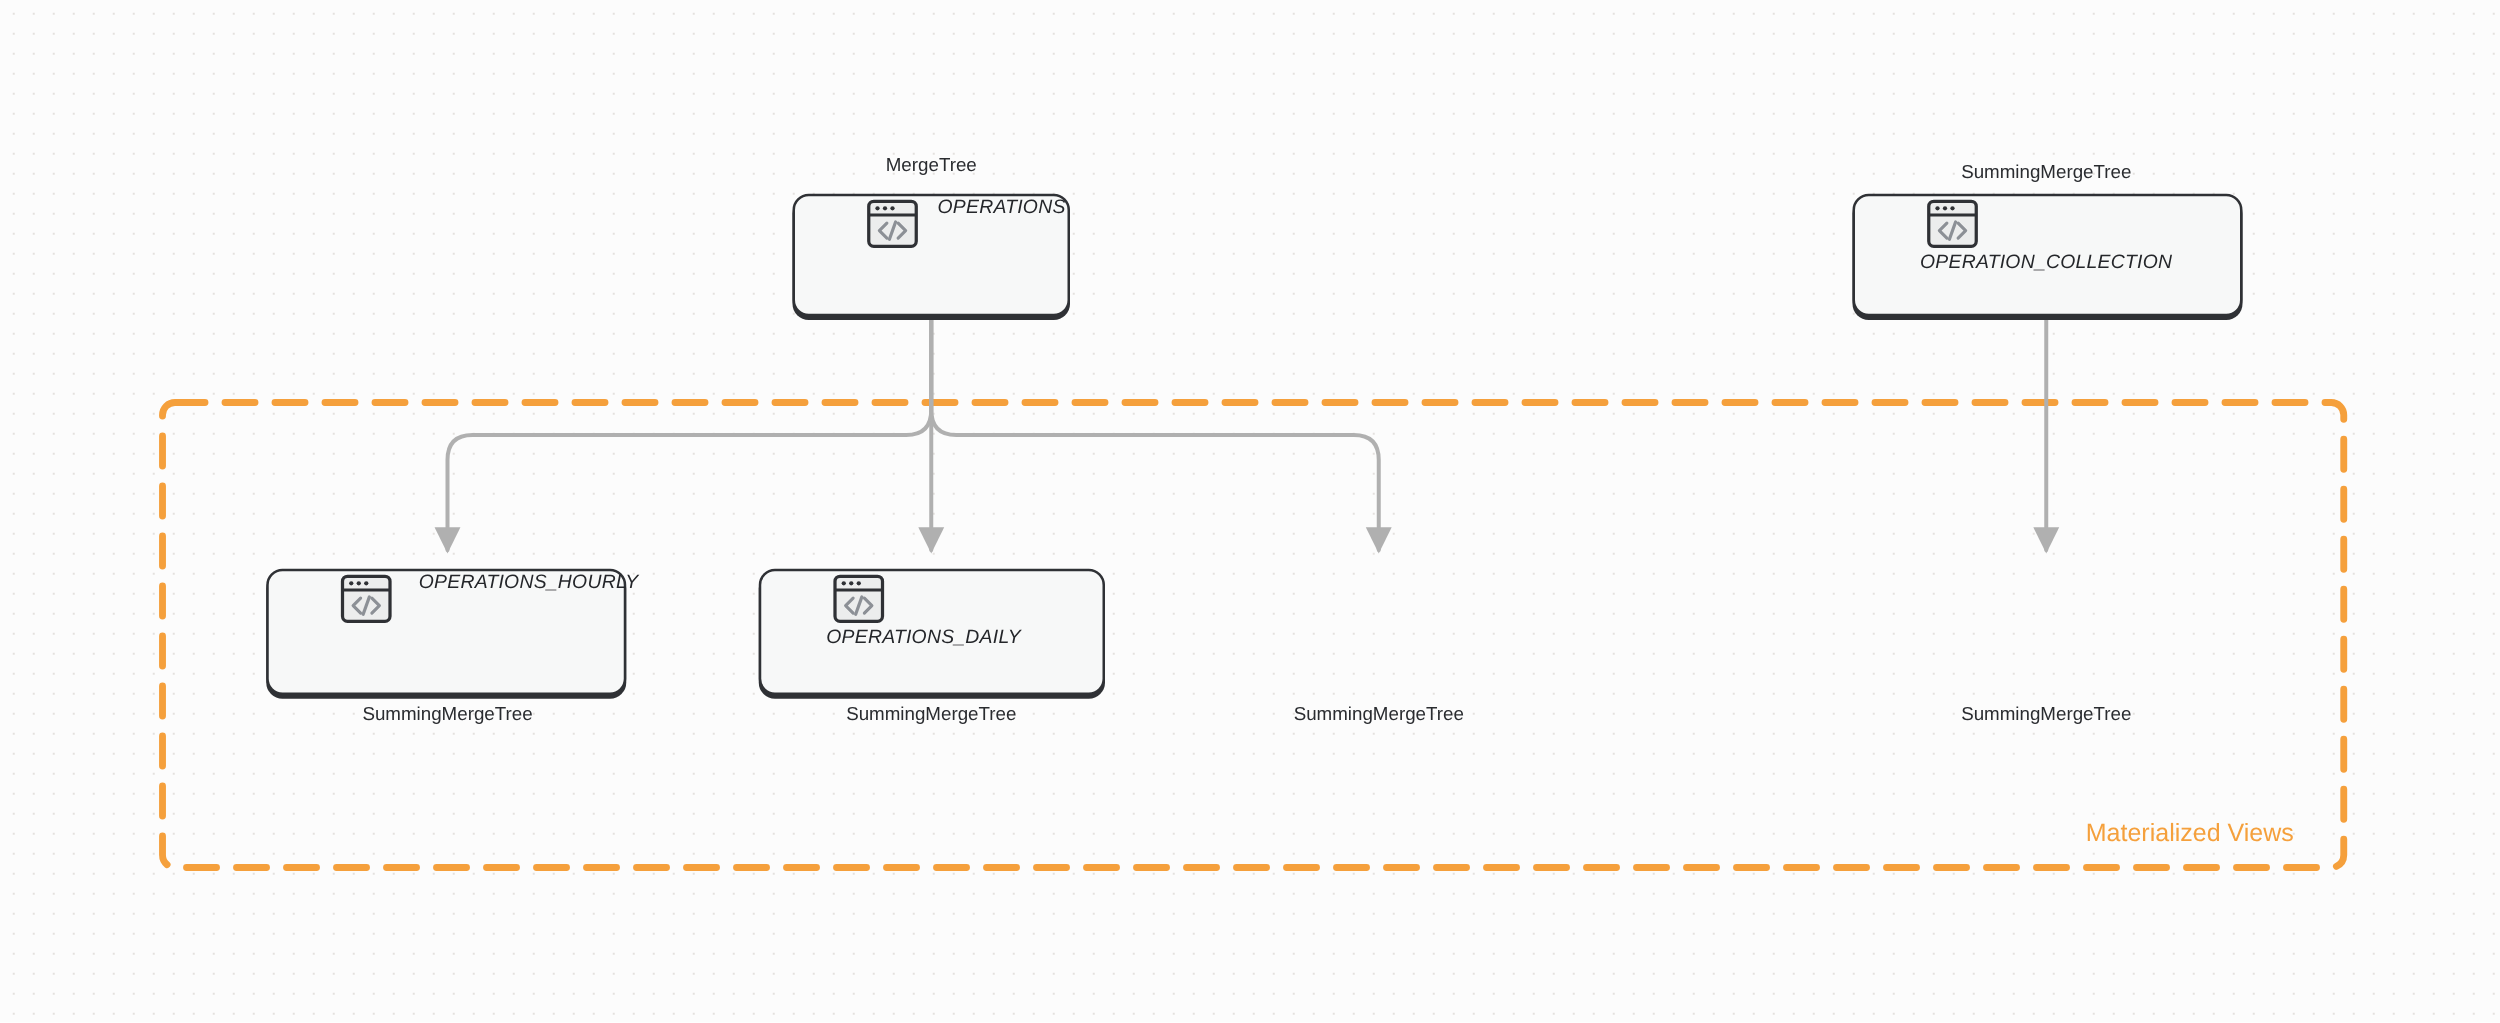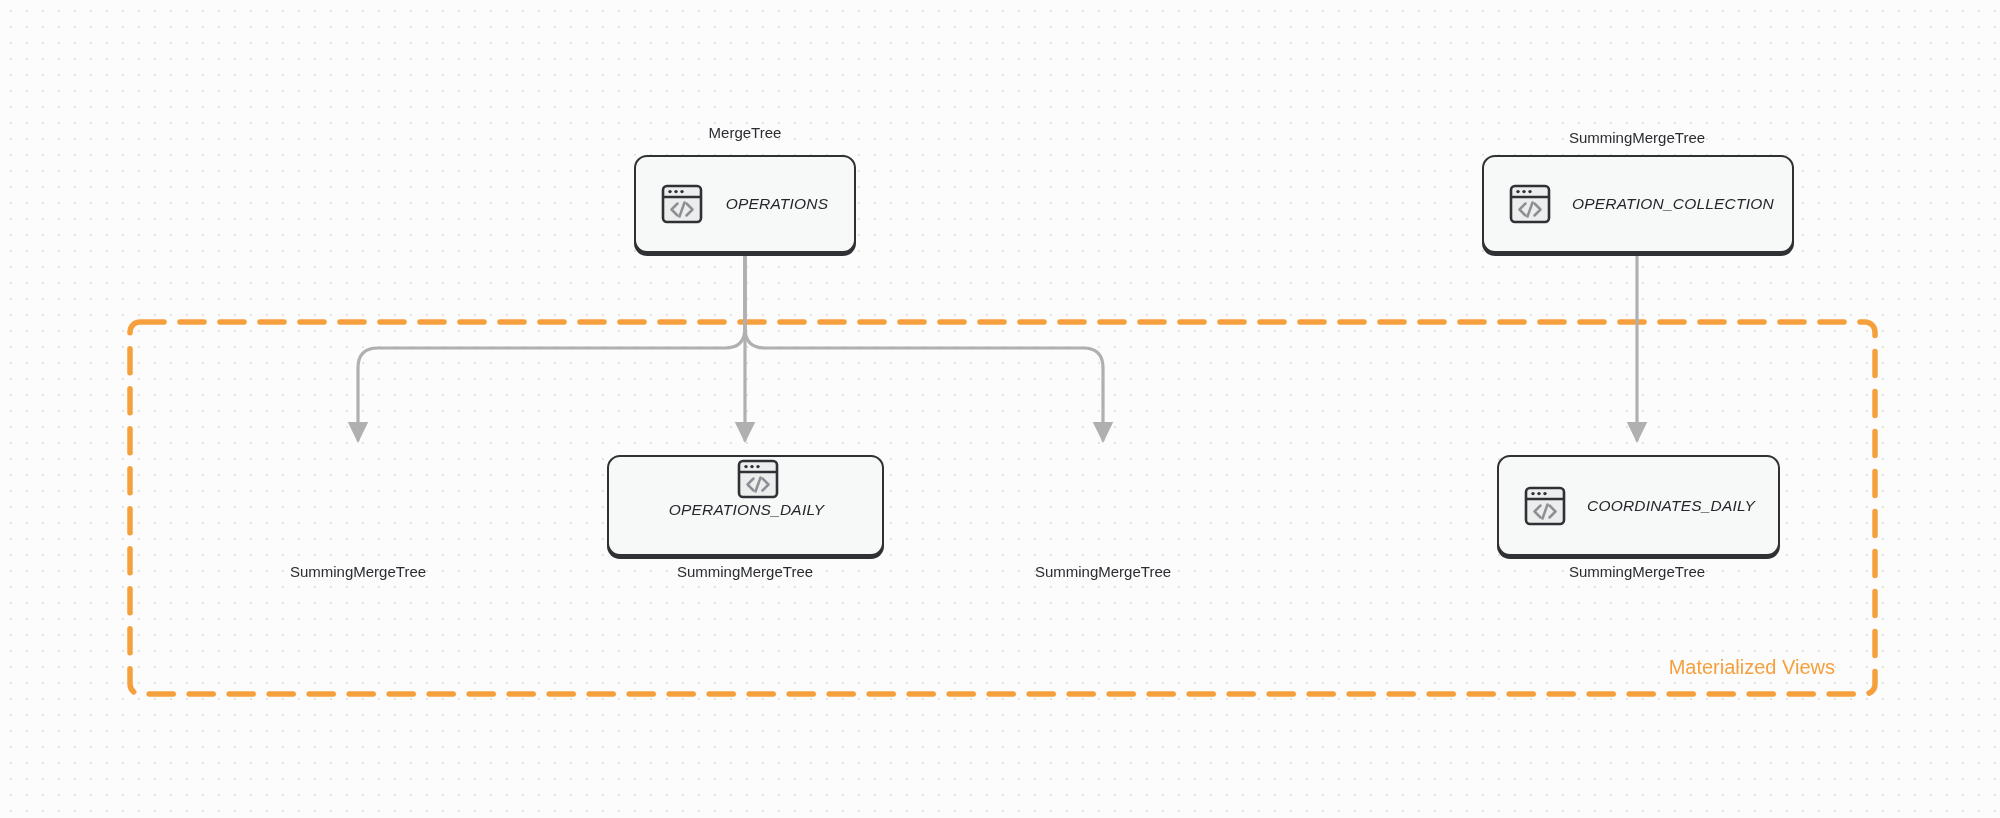--- a/index.html
+++ b/index.html
@@ -34,25 +34,26 @@
   }
   #group-layer { z-index: 1; }
   #edge-layer  { z-index: 2; }
 
   
   .node {
     position: absolute;
     z-index: 3;
     box-sizing: border-box;
     display: flex;
-    align-items: center;
+    align-items: flex-start;
     background: #f7f8f8;
     border: 2.5px solid #2f3135;
     border-radius: 13px;
     box-shadow: 0 3px 0 0 #2f3135;
+    padding-left: 32px;
   }
   .node-icon {
     flex: 0 0 auto;
     margin-left: 24px;
     width: 44px;
     height: 44px;
   }
   .node-label {
     flex: 1 1 auto;
     margin: 0 18px 0 20px;
@@ -126,69 +127,69 @@
         <circle cx="16" cy="9.6" r="1.7" fill="#2f3135"></circle>
         <circle cx="22" cy="9.6" r="1.7" fill="#2f3135"></circle>
         <path d="M 17.5 21.5 L 11.5 27.5 L 17.5 33.5" fill="none" stroke="#8c9096" stroke-width="2.5" stroke-linecap="round" stroke-linejoin="round"></path>
         <path d="M 26.5 21.5 L 32.5 27.5 L 26.5 33.5" fill="none" stroke="#8c9096" stroke-width="2.5" stroke-linecap="round" stroke-linejoin="round"></path>
         <line x1="24.5" y1="20.5" x2="19.5" y2="34.5" stroke="#8c9096" stroke-width="2.5" stroke-linecap="round"></line>
       </svg>
     </span>
     <span class="node-label center">OPERATIONS</span>
   </div>
 
-  <div class="node" style="left:1482px; top:155px; width:312px; height:98px;">
+  <div class="node" style="left:1482px; top:155px; width:312px; height:98px;flex-direction:column;">
     <span class="node-icon">
       <svg viewBox="0 0 44 44" xmlns="http://www.w3.org/2000/svg">
         <rect x="3" y="4" width="38" height="36" rx="4" ry="4" fill="#eceded" stroke="#2f3135" stroke-width="2.6"></rect>
         <line x1="3" y1="15" x2="41" y2="15" stroke="#2f3135" stroke-width="2.4"></line>
         <circle cx="10" cy="9.6" r="1.7" fill="#2f3135"></circle>
         <circle cx="16" cy="9.6" r="1.7" fill="#2f3135"></circle>
         <circle cx="22" cy="9.6" r="1.7" fill="#2f3135"></circle>
         <path d="M 17.5 21.5 L 11.5 27.5 L 17.5 33.5" fill="none" stroke="#8c9096" stroke-width="2.5" stroke-linecap="round" stroke-linejoin="round"></path>
         <path d="M 26.5 21.5 L 32.5 27.5 L 26.5 33.5" fill="none" stroke="#8c9096" stroke-width="2.5" stroke-linecap="round" stroke-linejoin="round"></path>
         <line x1="24.5" y1="20.5" x2="19.5" y2="34.5" stroke="#8c9096" stroke-width="2.5" stroke-linecap="round"></line>
       </svg>
     </span>
     <span class="node-label">OPERATION_COLLECTION</span>
   </div>
 
+  <div class="node" style="left:213px; top:455px; width:288px; height:101px;">
+    <span class="node-icon">
+      <svg viewBox="0 0 44 44" xmlns="http://www.w3.org/2000/svg">
+        <rect x="3" y="4" width="38" height="36" rx="4" ry="4" fill="#eceded" stroke="#2f3135" stroke-width="2.6"></rect>
+        <line x1="3" y1="15" x2="41" y2="15" stroke="#2f3135" stroke-width="2.4"></line>
+        <circle cx="10" cy="9.6" r="1.7" fill="#2f3135"></circle>
+        <circle cx="16" cy="9.6" r="1.7" fill="#2f3135"></circle>
+        <circle cx="22" cy="9.6" r="1.7" fill="#2f3135"></circle>
+        <path d="M 17.5 21.5 L 11.5 27.5 L 17.5 33.5" fill="none" stroke="#8c9096" stroke-width="2.5" stroke-linecap="round" stroke-linejoin="round"></path>
+        <path d="M 26.5 21.5 L 32.5 27.5 L 26.5 33.5" fill="none" stroke="#8c9096" stroke-width="2.5" stroke-linecap="round" stroke-linejoin="round"></path>
+        <line x1="24.5" y1="20.5" x2="19.5" y2="34.5" stroke="#8c9096" stroke-width="2.5" stroke-linecap="round"></line>
+      </svg>
+    </span>
+    <span class="node-label">OPERATIONS_HOURLY</span>
+  </div>
 
   <div class="node" style="left:607px; top:455px; width:277px; height:101px;flex-direction:column;">
     <span class="node-icon">
       <svg viewBox="0 0 44 44" xmlns="http://www.w3.org/2000/svg">
         <rect x="3" y="4" width="38" height="36" rx="4" ry="4" fill="#eceded" stroke="#2f3135" stroke-width="2.6"></rect>
         <line x1="3" y1="15" x2="41" y2="15" stroke="#2f3135" stroke-width="2.4"></line>
         <circle cx="10" cy="9.6" r="1.7" fill="#2f3135"></circle>
         <circle cx="16" cy="9.6" r="1.7" fill="#2f3135"></circle>
         <circle cx="22" cy="9.6" r="1.7" fill="#2f3135"></circle>
         <path d="M 17.5 21.5 L 11.5 27.5 L 17.5 33.5" fill="none" stroke="#8c9096" stroke-width="2.5" stroke-linecap="round" stroke-linejoin="round"></path>
         <path d="M 26.5 21.5 L 32.5 27.5 L 26.5 33.5" fill="none" stroke="#8c9096" stroke-width="2.5" stroke-linecap="round" stroke-linejoin="round"></path>
         <line x1="24.5" y1="20.5" x2="19.5" y2="34.5" stroke="#8c9096" stroke-width="2.5" stroke-linecap="round"></line>
       </svg>
     </span>
     <span class="node-label">OPERATIONS_DAILY</span>
   </div>
 
 
-  <div class="node" style="left:1497px; top:455px; width:283px; height:101px;">
-    <span class="node-icon">
-      <svg viewBox="0 0 44 44" xmlns="http://www.w3.org/2000/svg">
-        <rect x="3" y="4" width="38" height="36" rx="4" ry="4" fill="#eceded" stroke="#2f3135" stroke-width="2.6"></rect>
-        <line x1="3" y1="15" x2="41" y2="15" stroke="#2f3135" stroke-width="2.4"></line>
-        <circle cx="10" cy="9.6" r="1.7" fill="#2f3135"></circle>
-        <circle cx="16" cy="9.6" r="1.7" fill="#2f3135"></circle>
-        <circle cx="22" cy="9.6" r="1.7" fill="#2f3135"></circle>
-        <path d="M 17.5 21.5 L 11.5 27.5 L 17.5 33.5" fill="none" stroke="#8c9096" stroke-width="2.5" stroke-linecap="round" stroke-linejoin="round"></path>
-        <path d="M 26.5 21.5 L 32.5 27.5 L 26.5 33.5" fill="none" stroke="#8c9096" stroke-width="2.5" stroke-linecap="round" stroke-linejoin="round"></path>
-        <line x1="24.5" y1="20.5" x2="19.5" y2="34.5" stroke="#8c9096" stroke-width="2.5" stroke-linecap="round"></line>
-      </svg>
-    </span>
-    <span class="node-label">COORDINATES_DAILY</span>
-  </div>
 
   <div class="caption" style="left:358px; top:563px;">SummingMergeTree</div>
 
   <div class="caption" style="left:745px; top:563px;">SummingMergeTree</div>
 
   <div class="caption" style="left:1103px; top:563px;">SummingMergeTree</div>
 
   <div class="caption" style="left:1637px; top:563px;">SummingMergeTree</div>
 
   <div class="group-label" style="left:1835px; top:628px;margin-top:28px;">Materialized Views</div>

